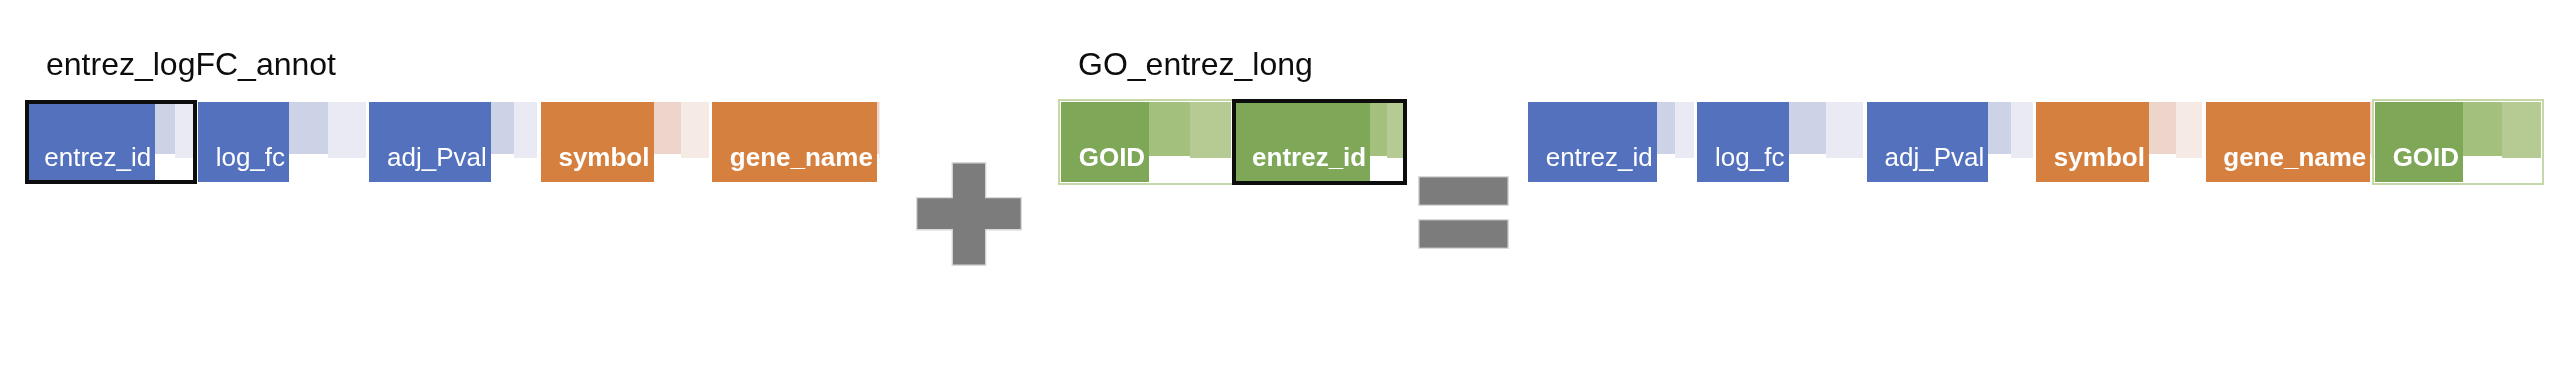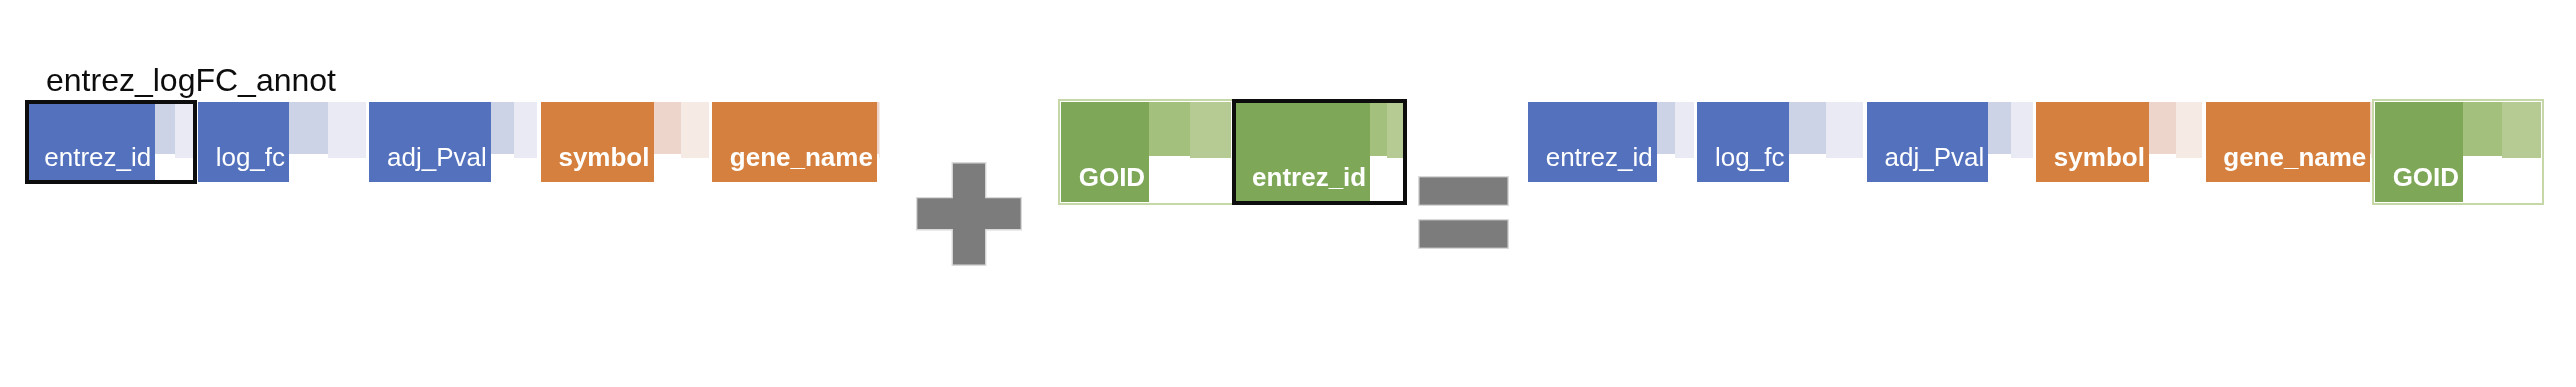--- a/index.html
+++ b/index.html
@@ -10,21 +10,20 @@
     font-family:"Liberation Sans", sans-serif;
     overflow:hidden;
   }
 
   
   .tbl-title{
     position:absolute;top:45px;
     font-size:32px;line-height:38px;
     color:var(--title-color);
     white-space:nowrap;
-    margin-top:16px;
   }
   #title-0{left:46px}
   #title-1{left:1078px}
   #title-2{left:1526px}
 
   
   .tbl{position:absolute;top:102px;display:flex;gap:3.4px;}
   #table-0{left:26.6px}
   #table-1{left:1061px}
   #table-2{left:1528px}
@@ -50,21 +49,21 @@
 
   
   .col.blue .head{background:var(--blue-header)}
   .col.blue .r1{background:var(--blue-row1)}
   .col.blue .r2{background:var(--blue-row2)}
   
   .col.orange .head{background:var(--orange-header)}
   .col.orange .r1{background:var(--orange-row1)}
   .col.orange .r2{background:var(--orange-row2)}
   
-  .col.green .head{height:100px;background:var(--green-header)}
+  .col.green .head{height:80px;background:var(--green-header)}
   .col.green .gap1{height:4.1px}
   .col.green .r1{height:54px;background:var(--green-row1)}
   .col.green .gap2{height:2.7px;background:var(--green-divider)}
   .col.green .r2{height:56px;background:var(--green-row2)}
 
   
   .col.hl::after{
     content:"";position:absolute;inset:-2px;
     border:4.1px solid var(--highlight-border);
     pointer-events:none;z-index:3;
@@ -90,20 +89,21 @@
   #equals-op{left:1418px;top:176px;}
   .op svg{display:block}
   .op-shape{fill:var(--op-fill);stroke:var(--op-outline);stroke-width:2;}
 </style>
 </head>
 <body>
 
 <div class="canvas" style="--title-color: #0d0d0d; --header-text: #ffffff; --blue-header: #5471be; --blue-row1: #cdd3e6; --blue-row2: #e9eaf4; --orange-header: #d5803e; --orange-row1: #eed5cb; --orange-row2: #f6eae5; --green-header: #7ea857; --green-row1: #a4c07d; --green-row2: #b5cb93; --green-divider: #97b273; --green-outline: #c6d8a8; --highlight-border: #0d0d0d; --op-fill: #7c7c7c; --op-outline: #d9d9d9;">
 
   <div class="tbl-title" id="title-0">entrez_logFC_annot</div>
+  <div class="tbl-title" id="title-1">GO_entrez_long</div>
 
   <div class="tbl" id="table-0">
       <div class="col blue hl">
         <div class="cell head">
           <span>entrez_id</span>
         </div>
         <div class="gap1"></div>
         <div class="cell r1"></div>
         <div class="gap2"></div>
         <div class="cell r2"></div>

